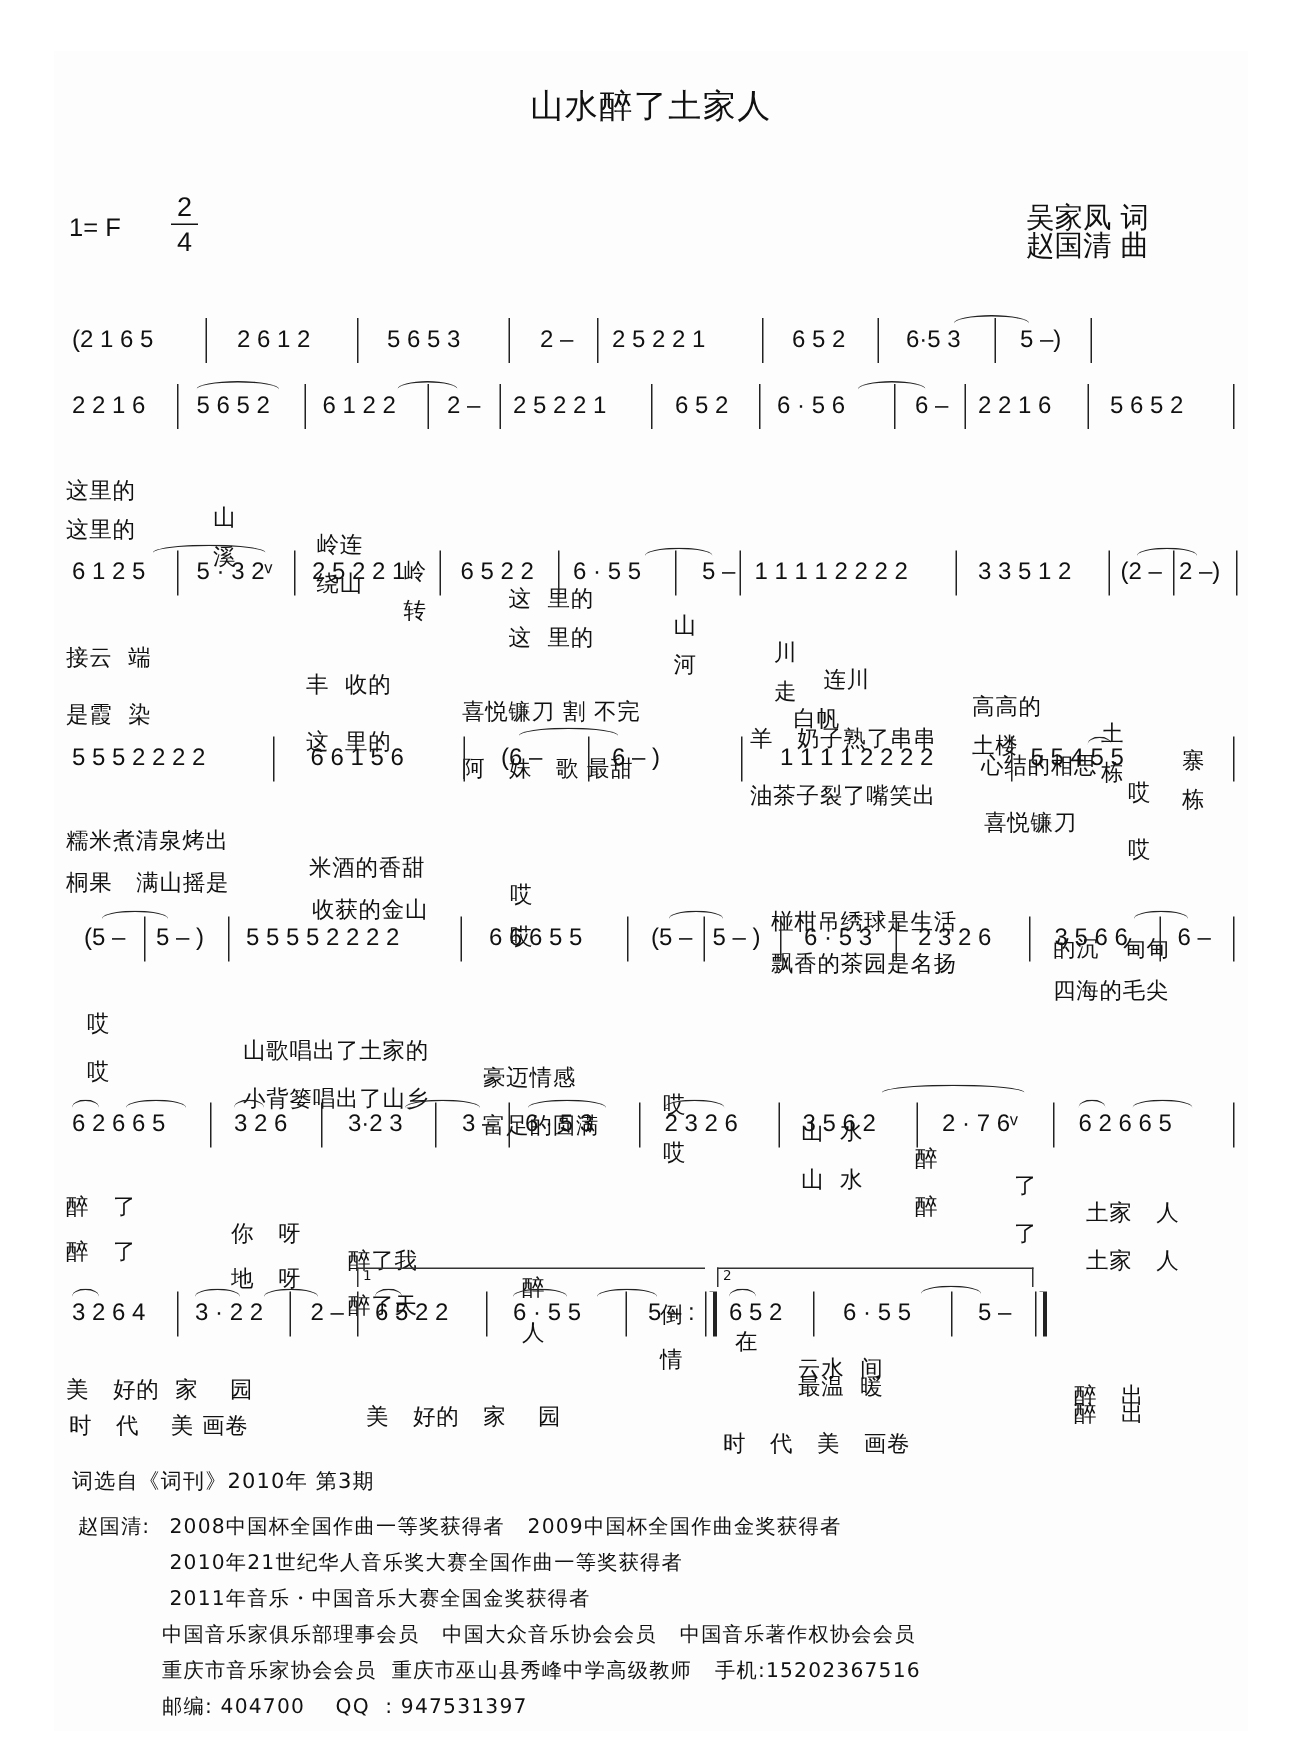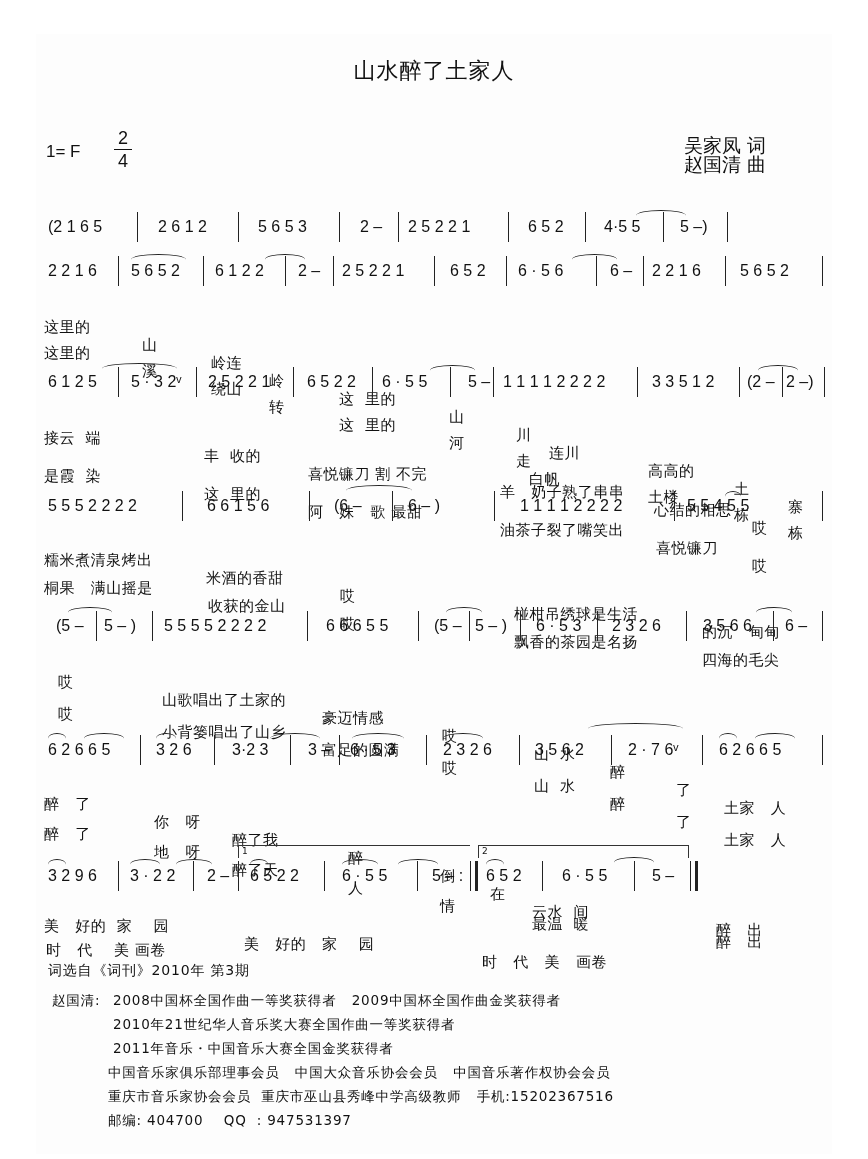--- a/index.html
+++ b/index.html
@@ -12,21 +12,21 @@
   .timesig .bar { display:block; border-top:1.5px solid #111; margin:1px 0; }
   .credits { position:absolute; left:684px; top:136px; font-size:19px; line-height:19px; }
   .line { position:absolute; left:0; width:868px; }
   .notes { position:absolute; height:30px; font-family:"Liberation Sans", sans-serif; font-size:16px; white-space:pre; }
   .m { position:absolute; top:0; white-space:pre; }
   .bl { position:absolute; top:-6px; width:1.3px; height:30px; background:#222; }
   .bl.dbl { width:4px; border-left:1.3px solid #222; background:transparent; box-shadow: 3px 0 0 0 #222; }
   .lyric { position:absolute; font-size:15px; white-space:pre; letter-spacing:0.5px; }
   .volta { position:absolute; border-top:1.3px solid #333; border-left:1.3px solid #333; height:12px; font-size:9px; padding-left:3px; line-height:10px; }
   .volta.r { border-right:1.3px solid #333; }
-  .footer { position:absolute; font-size:13.5px; letter-spacing:0.8px; white-space:pre; font-family:"DejaVu Sans", sans-serif; }
+  .footer { position:absolute; font-size:13.5px; letter-spacing:0.8px; white-space:pre; font-family:"DejaVu Sans", sans-serif;margin-top:17px; }
   .arc { position:absolute; height:10px; border-top:1.3px solid #222; border-radius:50% 50% 0 0; }
 </style>
 </head>
 <body>
 
 <div class="sheet"></div>
 
 <div class="title">山水醉了土家人</div>
 <div class="key">1= F</div>
 <div class="timesig">
@@ -46,21 +46,21 @@
     <span class="m" style="left:158px">2 6 1 2</span>
     <span class="bl" style="left:238px"></span>
     <span class="m" style="left:258px">5 6 5 3</span>
     <span class="bl" style="left:339px"></span>
     <span class="m" style="left:360px">2 –</span>
     <span class="bl" style="left:398px"></span>
     <span class="m" style="left:408px">2 5 2 2 1</span>
     <span class="bl" style="left:508px"></span>
     <span class="m" style="left:528px">6 5 2</span>
     <span class="bl" style="left:585px"></span>
-    <span class="m" style="left:604px">4·5 5</span>
+    <span class="m" style="left:604px">6·5 3</span>
     <span class="arc" style="left:636px;top:-8px;width:50px"></span>
     <span class="bl" style="left:663px"></span>
     <span class="m" style="left:680px">5 –)</span>
     <span class="bl" style="left:727px"></span>
   </div>
 </div>
 
 <div class="line" style="top:262px;">
   <div class="notes">
     <span class="m" style="left:48px">2 2 1 6</span>
@@ -288,21 +288,21 @@
     <span style="position:absolute;left:396px">情</span>
     <span style="position:absolute;left:488px">最温  暖</span>
     <span style="position:absolute;left:672px">醉   出</span>
   </div>
 </div>
 
 <div class="line" style="top:867px;">
   <div class="volta" style="left:238px;top:-22px;width:228px"><span>1</span></div>
   <div class="volta r" style="left:478px;top:-22px;width:206px"><span>2</span></div>
   <div class="notes">
-    <span class="m" style="left:48px">3 2 9 6</span>
+    <span class="m" style="left:48px">3 2 6 4</span>
     <span class="arc" style="left:48px;top:-8px;width:18px"></span>
     <span class="bl" style="left:118px"></span>
     <span class="m" style="left:130px">3 · 2 2</span>
     <span class="arc" style="left:130px;top:-8px;width:30px"></span>
     <span class="arc" style="left:176px;top:-8px;width:36px"></span>
     <span class="bl" style="left:193px"></span>
     <span class="m" style="left:207px">2 –</span>
     <span class="bl" style="left:238px"></span>
     <span class="m" style="left:250px">6 5 2 2</span>
     <span class="arc" style="left:250px;top:-8px;width:18px"></span>

